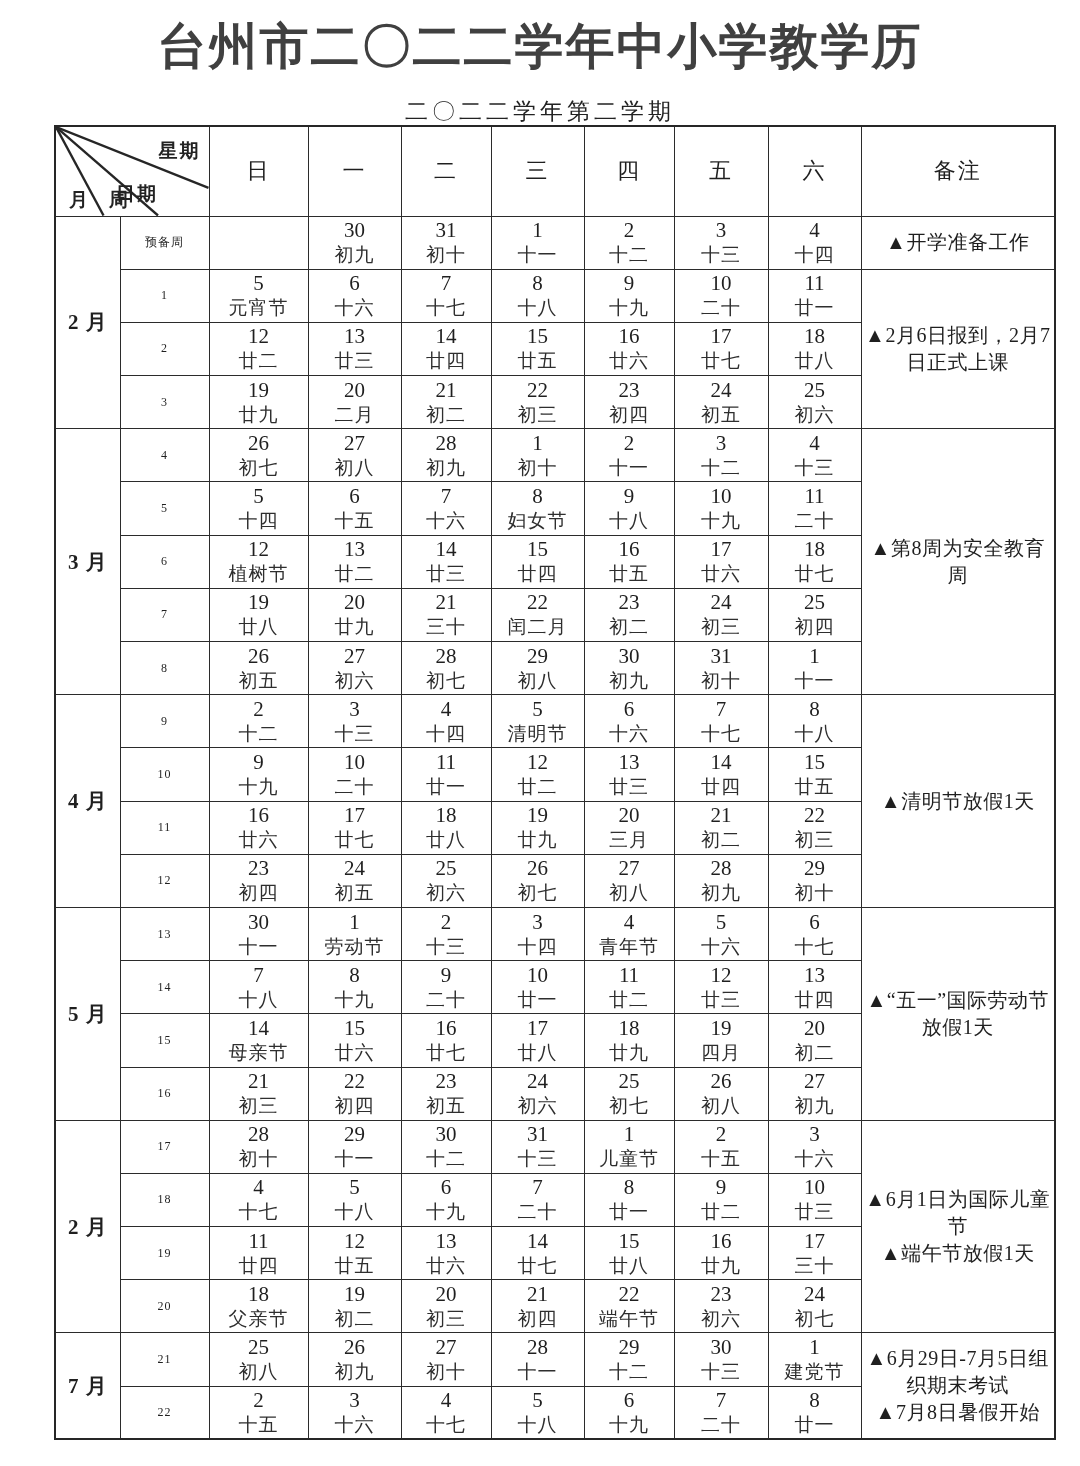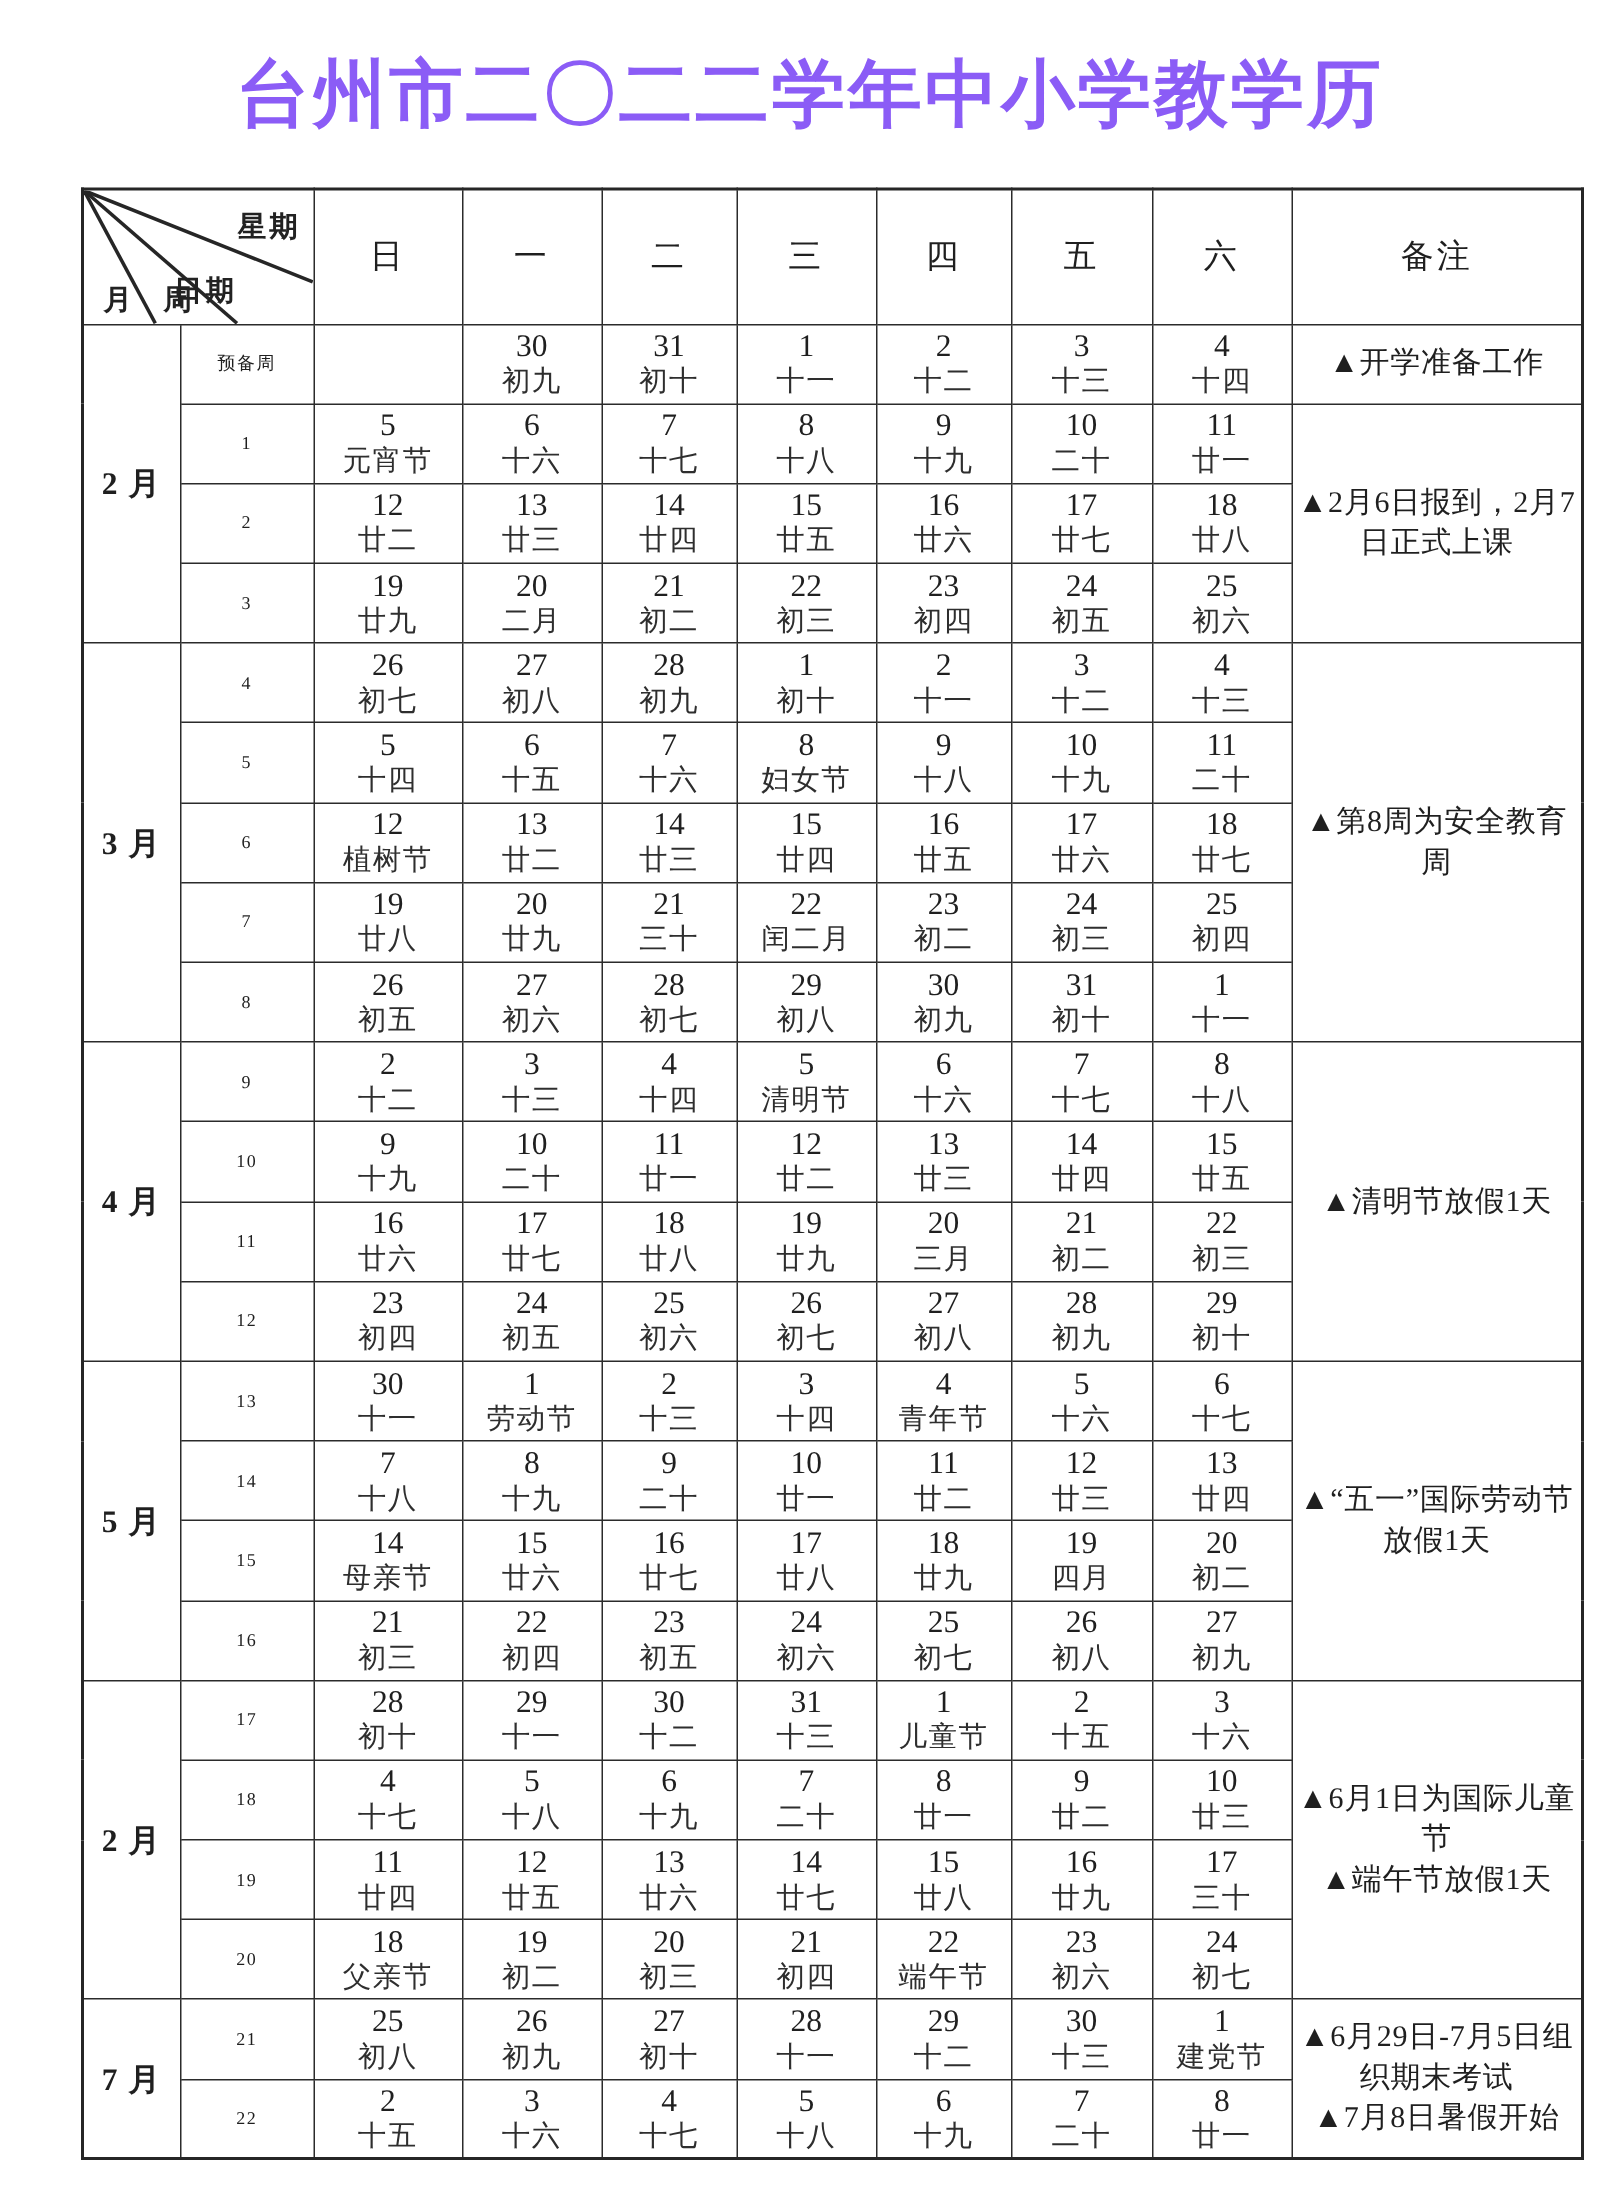--- a/index.html
+++ b/index.html
@@ -6,27 +6,27 @@
   .page {
     position: relative;
     width: 1080px;
     height: 1466px;
     background: #ffffff;
     font-family: "Liberation Serif", "DejaVu Serif", serif;
     color: #1f1f1f;
     overflow: hidden;
   }
   .title {
-    margin: 16px;
+    margin: 0;
     padding-top: 14px;
     text-align: center;
     font-size: 49px;
     font-weight: 700;
     letter-spacing: 2px;
-    color: #8b5cf6;
+    color: #404040;
   }
   .subtitle {
     margin-top: 16px;
     text-align: center;
     font-size: 23px;
     letter-spacing: 4px;
     color: #222;
   }
   table.cal {
     position: absolute;
@@ -73,20 +73,21 @@
     padding: 4px 6px 4px 9px;
     letter-spacing: 0.5px;
   }
   .remark-line { margin: 0; }
 </style>
 </head>
 <body>
 
 <div class="page">
   <h1 class="title">台州市二〇二二学年中小学教学历</h1>
+  <div class="subtitle">二〇二二学年第二学期</div>
 
   <table class="cal">
     <colgroup>
       <col style="width:65px">
         <col style="width:89px">
       <col style="width:99px">
         <col style="width:93px">
         <col style="width:90px">
       <col style="width:93px">
         <col style="width:90px">

